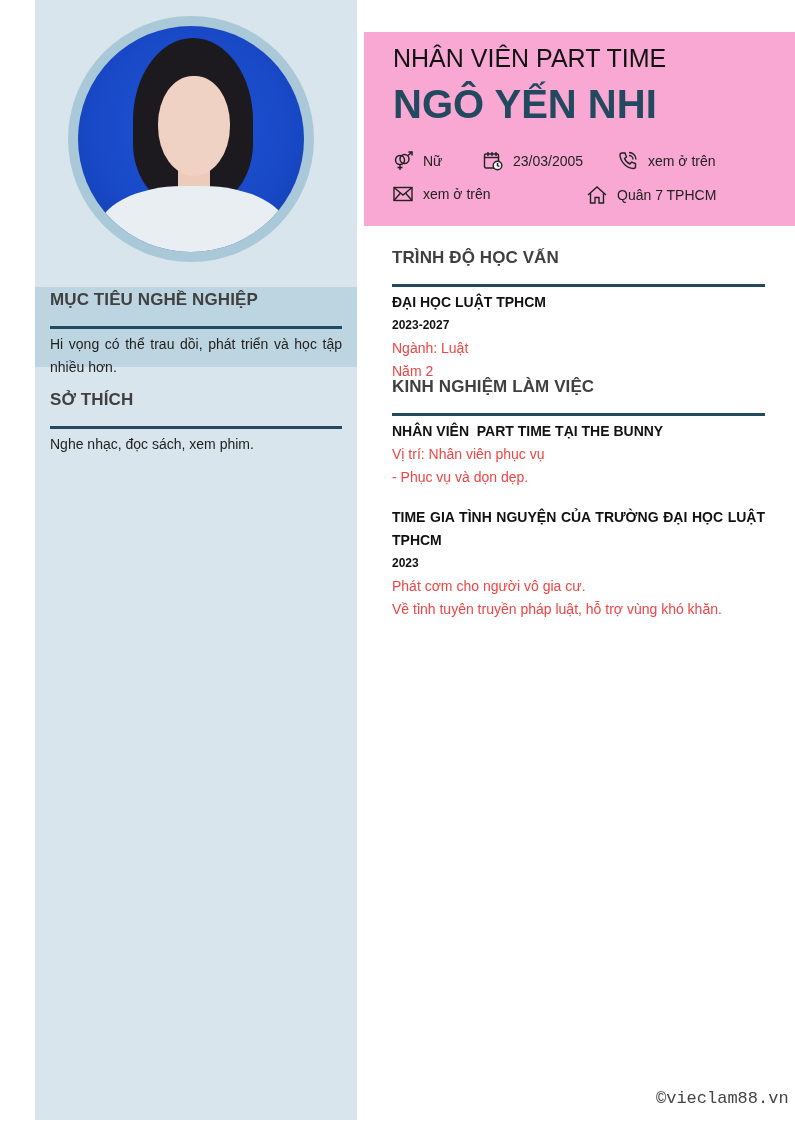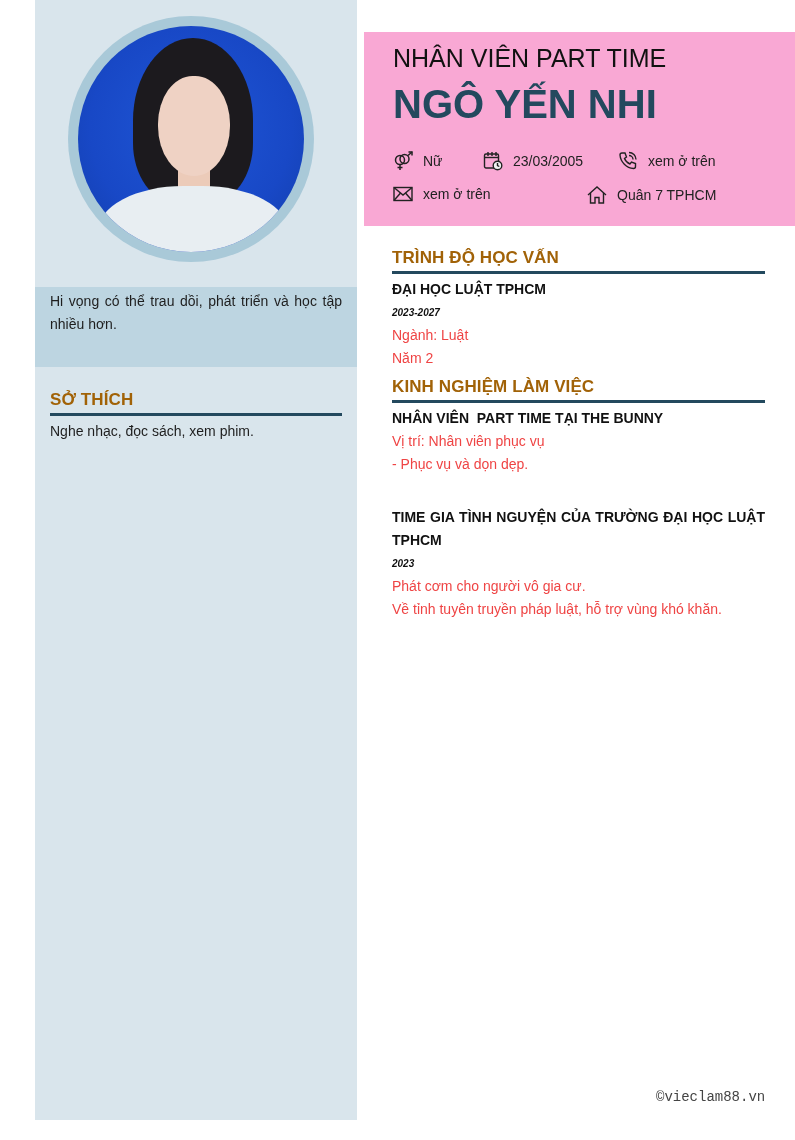--- a/index.html
+++ b/index.html
@@ -34,60 +34,61 @@
       background:#e8eef2; border-radius:45% 45% 0 0;
     }
     .avatar .neck {
       position:absolute; left:100px; top:140px; width:32px; height:30px; background:#eccbb9;
     }
     .side-section { position:absolute; left:15px; width:292px; }
     .objective-band {
       position:absolute; left:0; top:287px; width:322px; height:80px; background:#bdd5e1;
     }
     .sec-title {
-      font-weight:bold; font-size:17px; color:#a16207; padding-bottom:3px;
+      font-weight:bold; font-size:17px; color:#404040; padding-bottom:16px;
       border-bottom:3px solid #23495e; margin:0 0 4px 0; letter-spacing:0.1px;
     }
     .sec-text { font-size:14px; line-height:23px; text-align:justify; color:#1e1e1e; }
 
     .header-box {
       position:absolute; left:358px; top:32px; width:437px; height:194px; background:#f9a8d4;margin-left:6px;
     }
     .job-title { position:absolute; left:29px; top:12px; font-size:25px; color:#111; }
     .full-name {
       position:absolute; left:29px; top:50px; font-size:40px; font-weight:bold; color:#23495e;
     }
     .info-item { position:absolute; font-size:14px; color:#222; display:flex; align-items:center; }
     .info-item svg { margin-right:10px; }
 
     .main { position:absolute; left:392px; width:373px; }
     .main .sec-title { font-size:17px; }
     .entry-title { font-size:14px; font-weight:bold; line-height:23px; text-align:justify; color:#111; }
-    .entry-period { font-size:10px; font-style:italic; font-weight:bold; line-height:23px; color:#111; }
+    .entry-period { font-size:12px; font-weight:bold; line-height:23px; color:#111; }
     .entry-line { font-size:14px; line-height:23px; color:#ef4444; }
     .watermark {
       position:absolute; left:656px; top:1089px; font-family:"Liberation Mono", monospace;
-      font-size:14px; color:#444;
+      font-size:17px; color:#444;
     }
   </style>
 </head>
 <body>
 
 <div class="sidebar">
   <div class="avatar-wrap">
     <div class="avatar">
       <div class="hair"></div>
       <div class="neck"></div>
       <div class="face"></div>
       <div class="shirt"></div>
     </div>
   </div>
 
   <div class="objective-band"></div>
   <div class="side-section" style="top:290px;">
+    <div class="sec-title">MỤC TIÊU NGHỀ NGHIỆP</div>
     <div class="sec-text">Hi vọng có thể trau dồi, phát triển và học tập nhiều hơn.</div>
   </div>
 
   <div class="side-section" style="top:390px;">
     <div class="sec-title">SỞ THÍCH</div>
     <div class="sec-text">Nghe nhạc, đọc sách, xem phim.</div>
   </div>
 </div>
 
 <div class="header-box">

